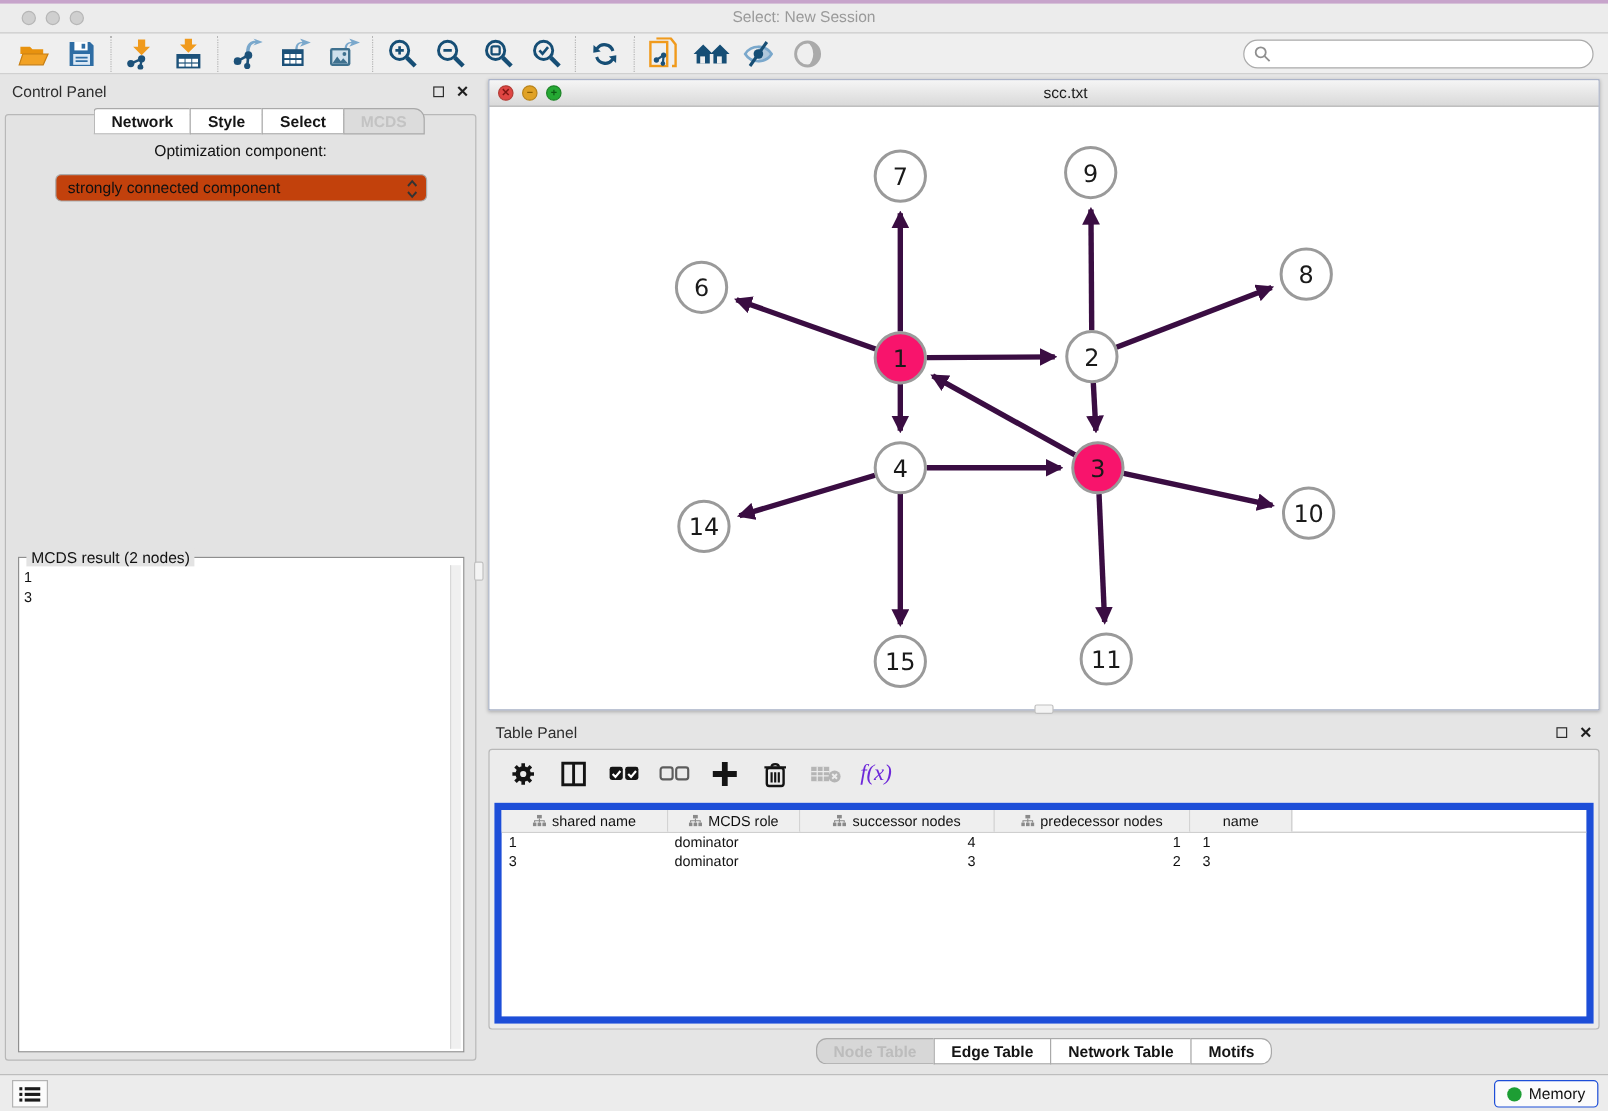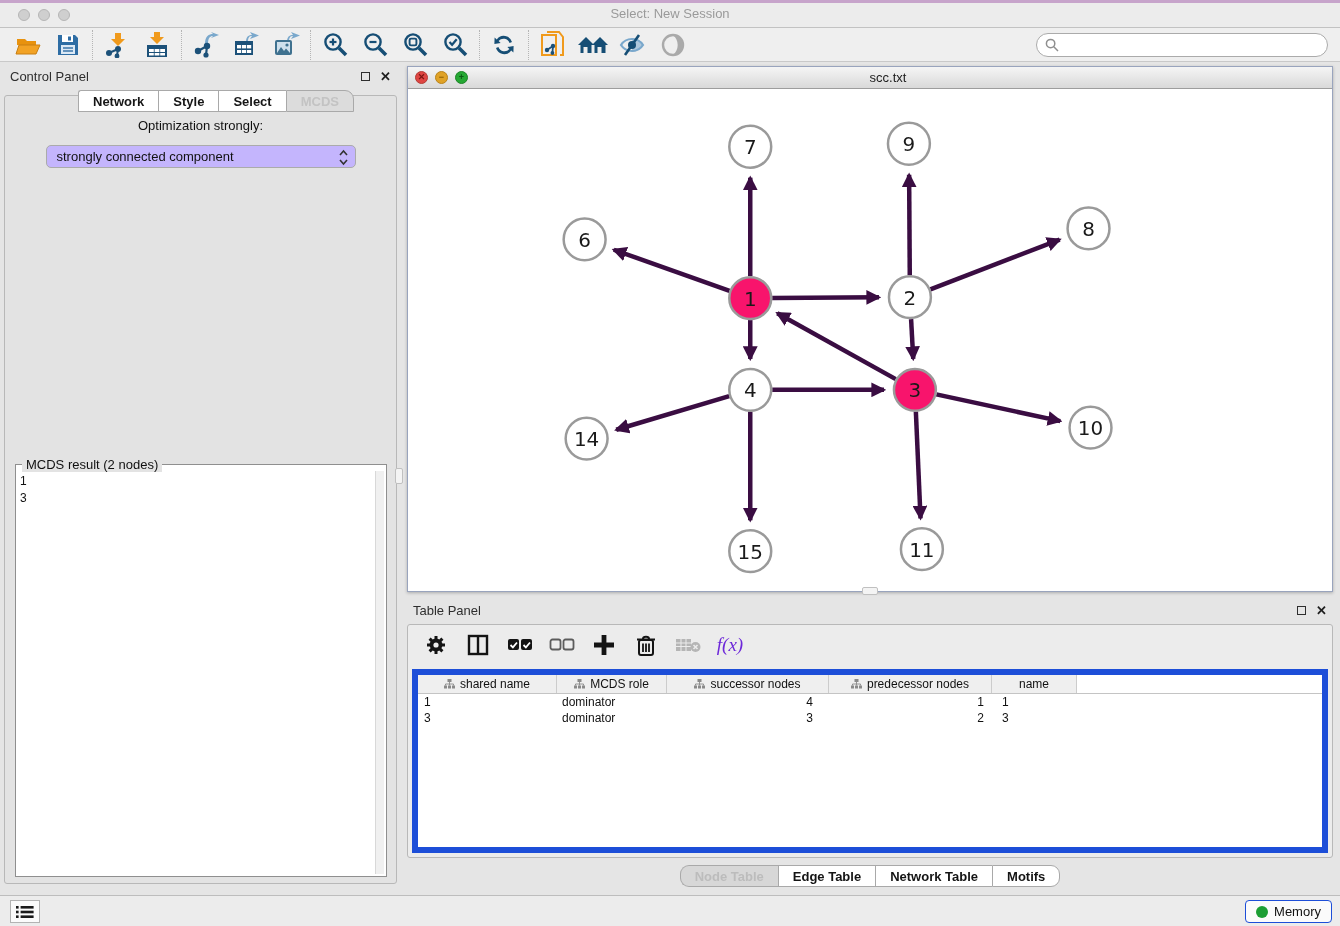--- a/index.html
+++ b/index.html
@@ -30,21 +30,21 @@
   .miniclose { font-size:13px; font-weight:bold; color:#1e1e1e; line-height:1; }
 
   
   .control-panel { position:absolute; left:4px; top:4px; width:393px; height:818px; }
   .cp-tabs { position:relative; margin-left:74px; height:22px; display:flex; z-index:2; margin-top:4px; }
   .cp-tab { height:22px; padding:0 14px; display:flex; align-items:center; font-size:13px; font-weight:600; color:#151515; background:#fff; border:1px solid #a9a9a9; border-right:none; }
   .cp-tab:first-child { border-top-left-radius:3px; }
   .cp-tab.disabled-active { background:#dcdcdc; color:#c3c3c3; border-right:1px solid #a9a9a9; border-top-right-radius:9px; font-weight:600; }
   .cp-content { position:absolute; left:0; top:29px; width:393px; bottom:0; background:#e3e3e3; border:1px solid #b8b8b8; border-radius:3px; }
   .opt-label { margin-top:22px; text-align:center; font-size:13px; color:#111; }
-  .combo { position:relative; margin:12px auto 0; width:310px; height:23px; background:#c4b5fd; border:1px solid #ababab; border-radius:5px; display:flex; align-items:center; padding:0 22px 0 10px; font-size:13px; color:#111; }
+  .combo { position:relative; margin:12px auto 0; width:310px; height:23px; background:#c2410c; border:1px solid #ababab; border-radius:5px; display:flex; align-items:center; padding:0 22px 0 10px; font-size:13px; color:#111; }
   .combo .stepper { position:absolute; right:7px; top:3px; }
   .btnrow { display:flex; justify-content:center; gap:14px; margin-top:13px; }
   .pbtn { height:21px; padding:0 14px; background:#fff; border:1px solid #a9a9a9; border-radius:6px; font-size:13px; color:#111; font-family:"Liberation Sans",sans-serif; }
   .resultbox { position:absolute; left:10px; right:9px; top:368px; bottom:6px; border:1px solid #8f8f8f; background:#fff; }
   .resultbox .legend { position:absolute; top:-8px; left:6px; background:#e3e3e3; padding:0 4px; font-size:13px; color:#111; }
   .result-list { position:absolute; inset:8px 12px 2px 4px; overflow:hidden; }
   .result-line { font-size:12px; color:#111; line-height:17px; }
   .vtrack { position:absolute; top:6px; right:2px; bottom:2px; width:9px; background:#f0f0f0; border-left:1px solid #d8d8d8; }
 
   
@@ -268,21 +268,21 @@
         <span class="minifloat"></span>
         <span class="miniclose">✕</span>
       </div>
       <div class="cp-tabs">
         <div class="cp-tab">Network</div>
         <div class="cp-tab">Style</div>
         <div class="cp-tab">Select</div>
         <div class="cp-tab disabled-active">MCDS</div>
       </div>
       <div class="cp-content">
-        <div class="opt-label">Optimization strongly:</div>
+        <div class="opt-label">Optimization component:</div>
         <div class="combo">
           <span>strongly connected component</span>
           <span class="stepper">
             <svg width="9" height="17" viewBox="0 0 9 17">
                 <path d="M1 6 L4.5 2 L8 6" fill="none" stroke="#333" stroke-width="1.6"></path>
                 <path d="M1 11 L4.5 15 L8 11" fill="none" stroke="#333" stroke-width="1.6"></path>
               </svg>
           </span>
         </div>
         <div class="resultbox">

